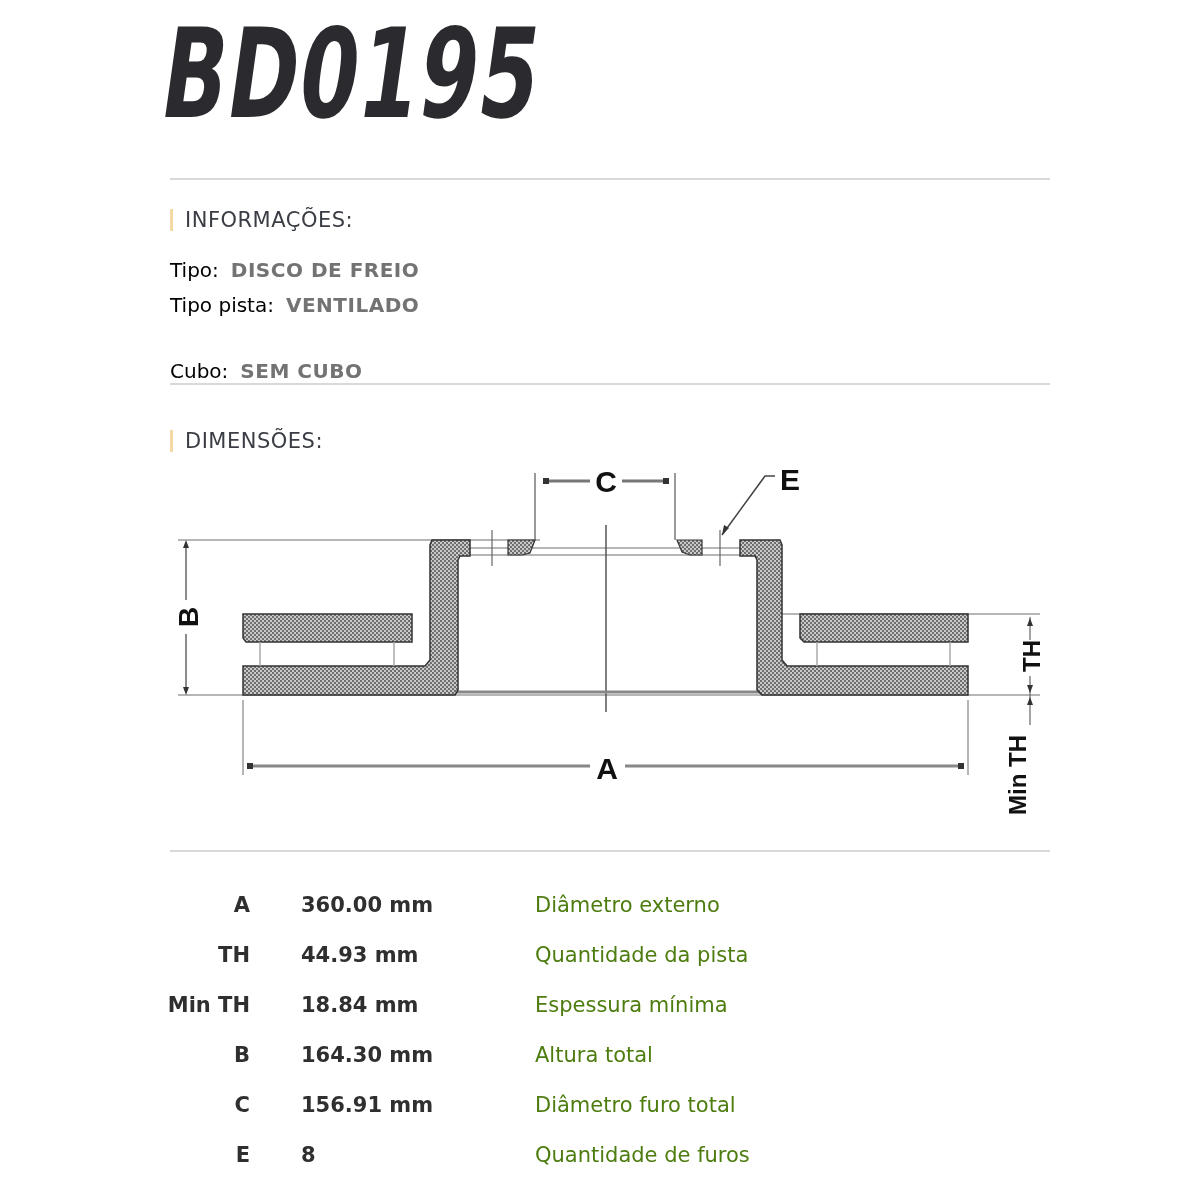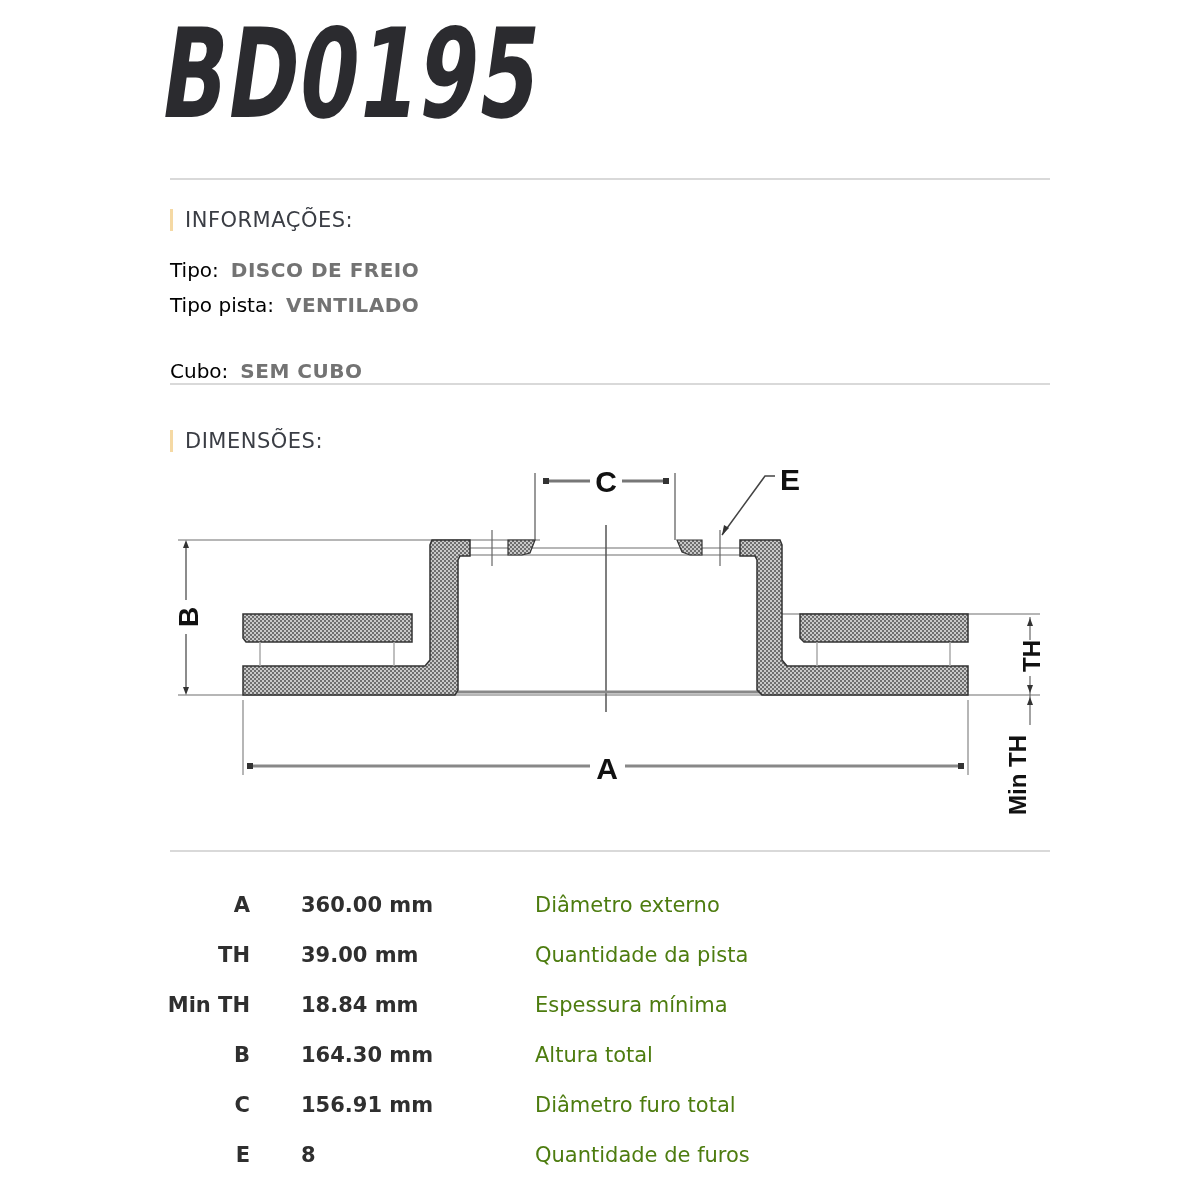--- a/index.html
+++ b/index.html
@@ -133,21 +133,21 @@
 <div class="divider" style="top:850px;"></div>
 
 <div class="dim-table">
   <div class="dim-row" style="top:8px;">
     <span class="dim-key">A</span>
     <span class="dim-val">360.00 mm</span>
     <span class="dim-desc">Diâmetro externo</span>
   </div>
   <div class="dim-row" style="top:58px;">
     <span class="dim-key">TH</span>
-    <span class="dim-val">39.00 mm</span>
+    <span class="dim-val">44.93 mm</span>
     <span class="dim-desc">Quantidade da pista</span>
   </div>
   <div class="dim-row" style="top:108px;">
     <span class="dim-key">Min TH</span>
     <span class="dim-val">18.84 mm</span>
     <span class="dim-desc">Espessura mínima</span>
   </div>
   <div class="dim-row" style="top:158px;">
     <span class="dim-key">B</span>
     <span class="dim-val">164.30 mm</span>

